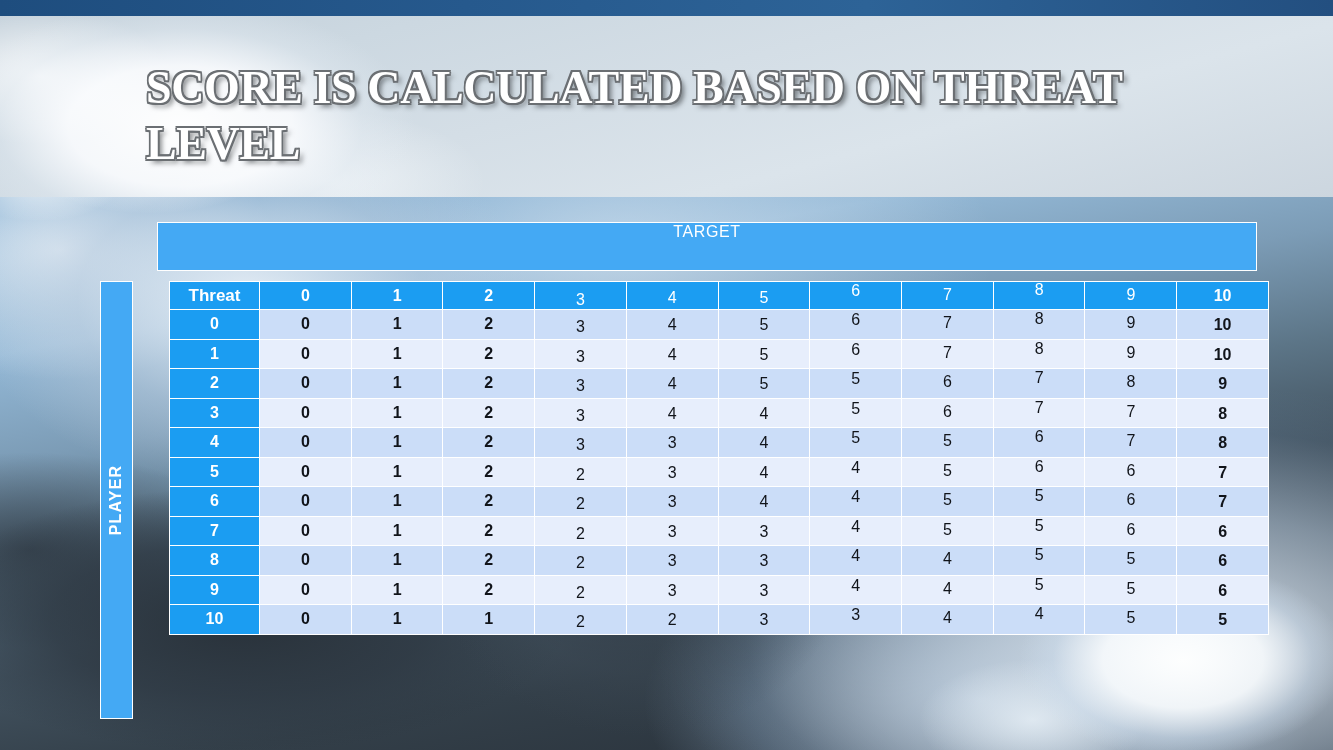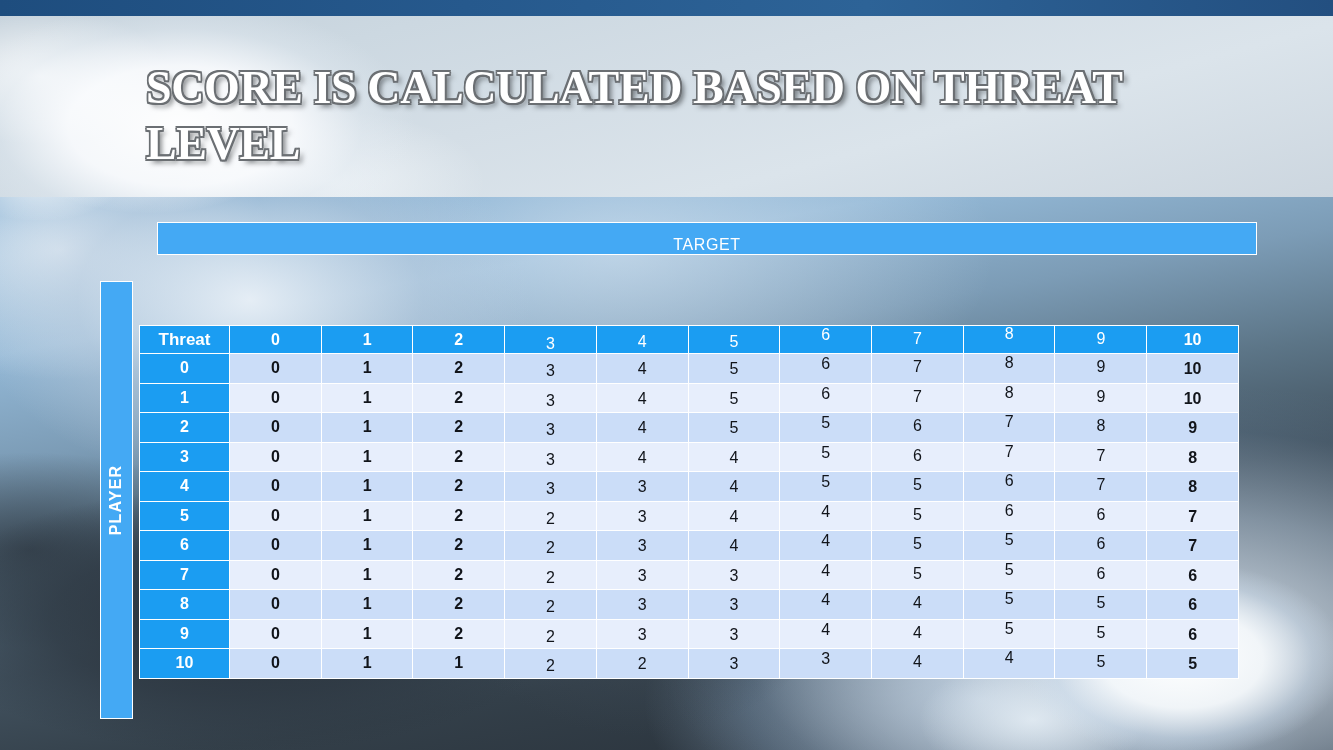--- a/index.html
+++ b/index.html
@@ -116,28 +116,28 @@
       -1.7px 0    0 #6b6f73,
        1.7px 0    0 #6b6f73,
        4px 4px 5px rgba(40,44,48,0.55);
     font-family: Liberation Serif, serif;
   }
 
   
   .target-banner {
     position: absolute;
     left: 157px; top: 222px;
-    width: 1100px; height: 33px;
+    width: 1100px; height: 49px;
     background: #44a9f4;
     border: 1px solid #ffffff;
     color: #ffffff;
     font-size: 16px;
     letter-spacing: 0.6px;
     display: flex;
-    align-items: flex-end;
+    align-items: flex-start;
     justify-content: center;
   }
 
   
   .player-banner {
     position: absolute;
     left: 100px; top: 281px;
     width: 33px; height: 438px;
     background: #44a9f4;
     border: 1px solid #ffffff;
@@ -150,23 +150,22 @@
     white-space: nowrap;
     color: #ffffff;
     font-size: 16px;
     letter-spacing: 1.2px;
     font-weight: bold;
   }
 
   
   .matrix-wrap {
     position: absolute;
-    left: 139px; top: 281px;
+    left: 169px; top: 281px;
     width: 963px;
-    margin-top: 44px;
   }
   table.matrix {
     border-collapse: collapse;
     table-layout: fixed;
     width: 1100px;
   }
   table.matrix th, table.matrix td {
     border: 1px solid #ffffff;
     text-align: center;
     height: 29.5px;

